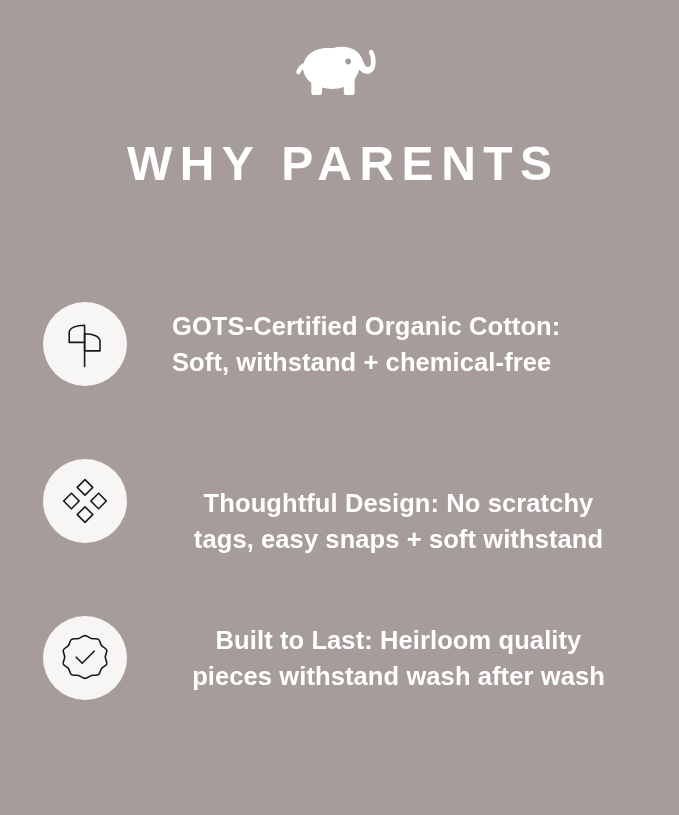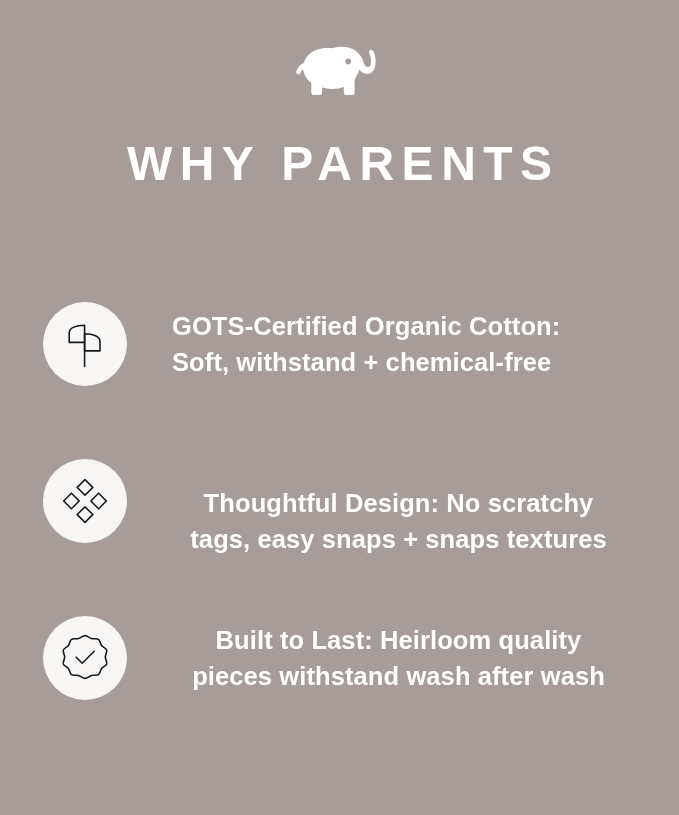--- a/index.html
+++ b/index.html
@@ -182,21 +182,21 @@
           <g fill="none" stroke="#1A1A1A" stroke-width="1.6" stroke-linejoin="round">
             <rect x="17.5" y="3.9" width="11" height="11" transform="rotate(45 23 9.4)"></rect>
             <rect x="3.9" y="17.5" width="11" height="11" transform="rotate(45 9.4 23)"></rect>
             <rect x="31.1" y="17.5" width="11" height="11" transform="rotate(45 36.6 23)"></rect>
             <rect x="17.5" y="31.1" width="11" height="11" transform="rotate(45 23 36.6)"></rect>
           </g>
         </svg>
       </div>
       <div class="feature-text align-center">
         <span class="tline">Thoughtful Design: No scratchy</span>
-        <span class="tline">tags, easy snaps + snaps textures</span>
+        <span class="tline">tags, easy snaps + soft withstand</span>
       </div>
     </div>
 
     <div class="feature-row row-3">
       <div class="icon-badge">
         <svg width="50" height="50" viewBox="0 0 50 50" aria-hidden="true">
           <g fill="none" stroke="#1A1A1A" stroke-width="1.6" stroke-linecap="round" stroke-linejoin="round">
             <path d="
               M25 2.6
               C27.3 2.6 29.3 5.0 31.5 5.6

